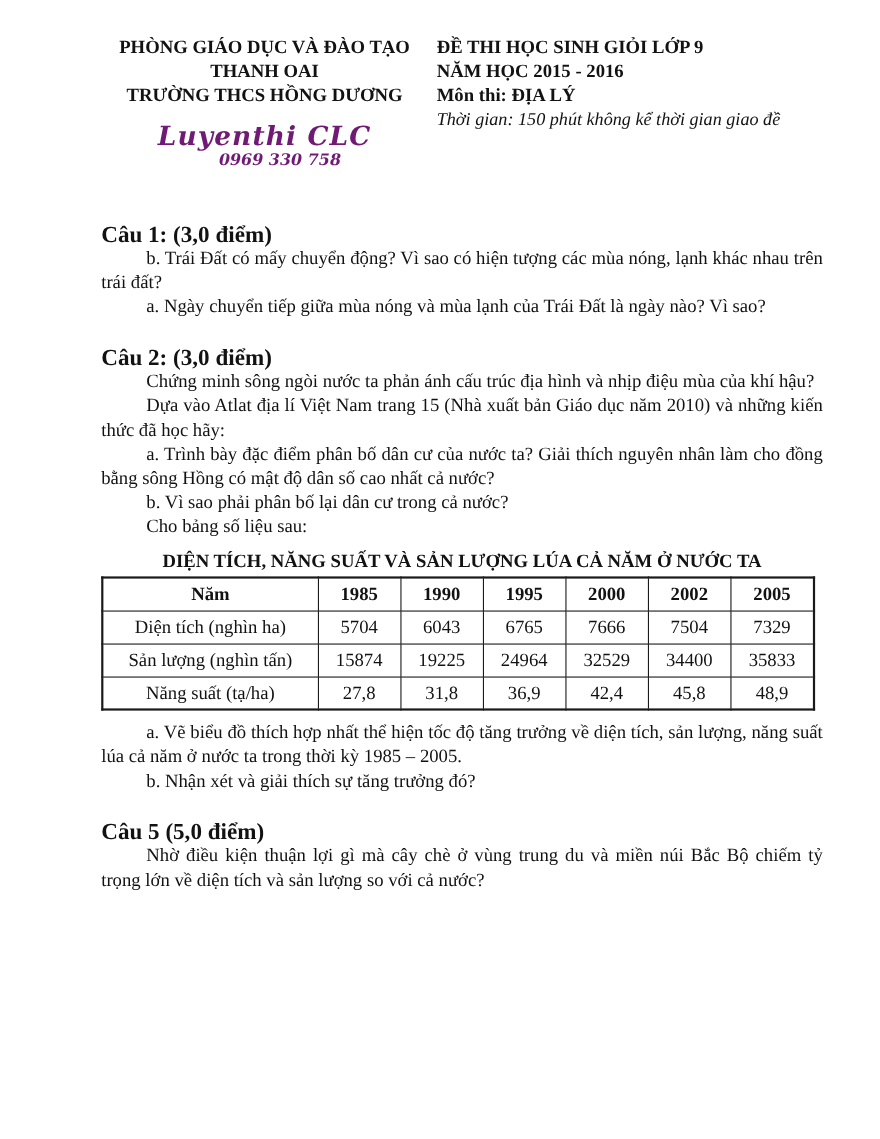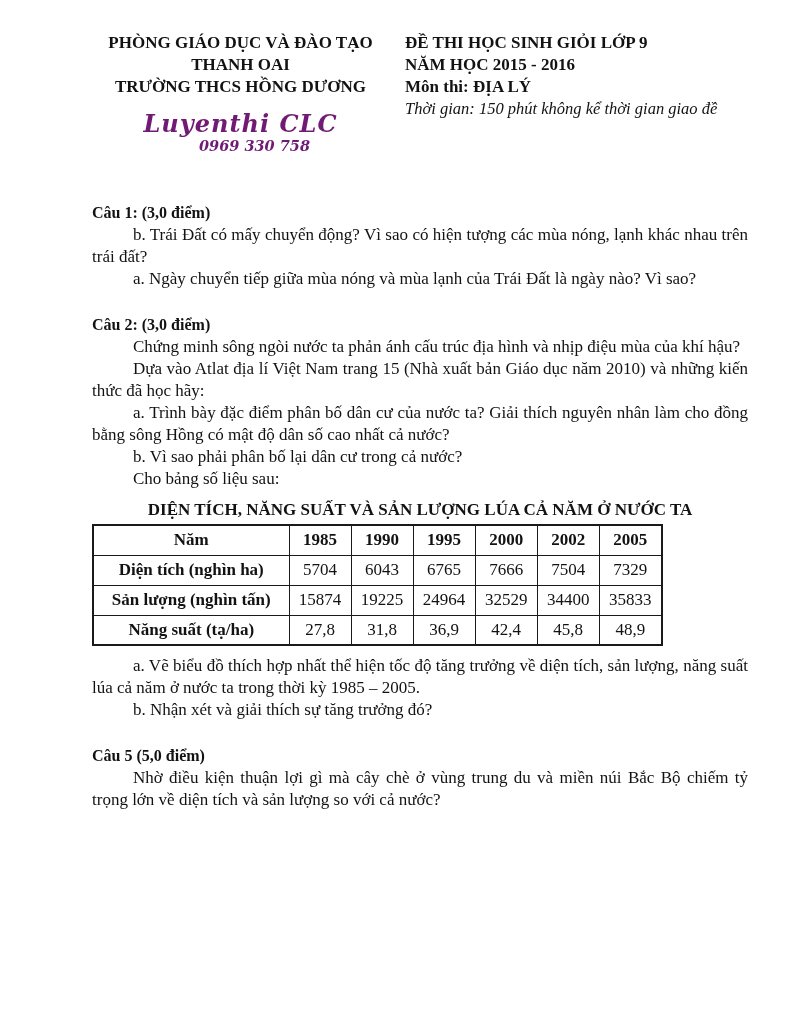--- a/index.html
+++ b/index.html
@@ -11,21 +11,20 @@
     margin: 0 auto;
     font-family: "Liberation Serif", "DejaVu Serif", serif;
     color: #121212;
     overflow: hidden;
     position: relative;
   }
   
   .header {
     display: flex;
     padding: 32px 0 0 88px;
-    gap: 8px;
   }
   .header-left {
     width: 305px;
     text-align: center;
   }
   .school-line {
     font-weight: bold;
     font-size: 17px;
     line-height: 22px;
     white-space: nowrap;
@@ -70,54 +69,54 @@
     font-size: 16.5px;
     font-family: Liberation Serif, serif;
   }
   
   .content {
     margin-top: 48px;
     padding: 0 52px 0 92px;
   }
   .q-heading {
     font-weight: bold;
-    font-size: 16px;
+    font-size: 21px;
     line-height: 22px;
     margin-top: 24px;
   }
   .q-heading.first { margin-top: 0; }
   .content p {
     font-size: 17px;
     line-height: 22px;
     text-align: justify;
     text-indent: 41px;
   }
   .table-title {
     font-weight: bold;
     font-size: 17px;
     line-height: 23px;
     text-align: center;
     margin-top: 8px;
   }
   table.data-table {
     border-collapse: collapse;
-    width: 571px;
+    width: 649px;
     margin-top: 3px;
     border: 2px solid #1a1a1a;
   }
   table.data-table td {
     border: 1px solid #1a1a1a;
     height: 30px;
     text-align: center;
     vertical-align: middle;
     font-size: 17px;
     padding: 0 2px;
   }
   table.data-table td.label {
-    font-weight: bold;
+    font-weight: normal;
     width: 196px;
   }
   table.data-table tr.head td { font-weight: bold; }
   .after-table { margin-top: 9px; }
 </style>
 </head>
 <body>
 
 <div class="page">
 

